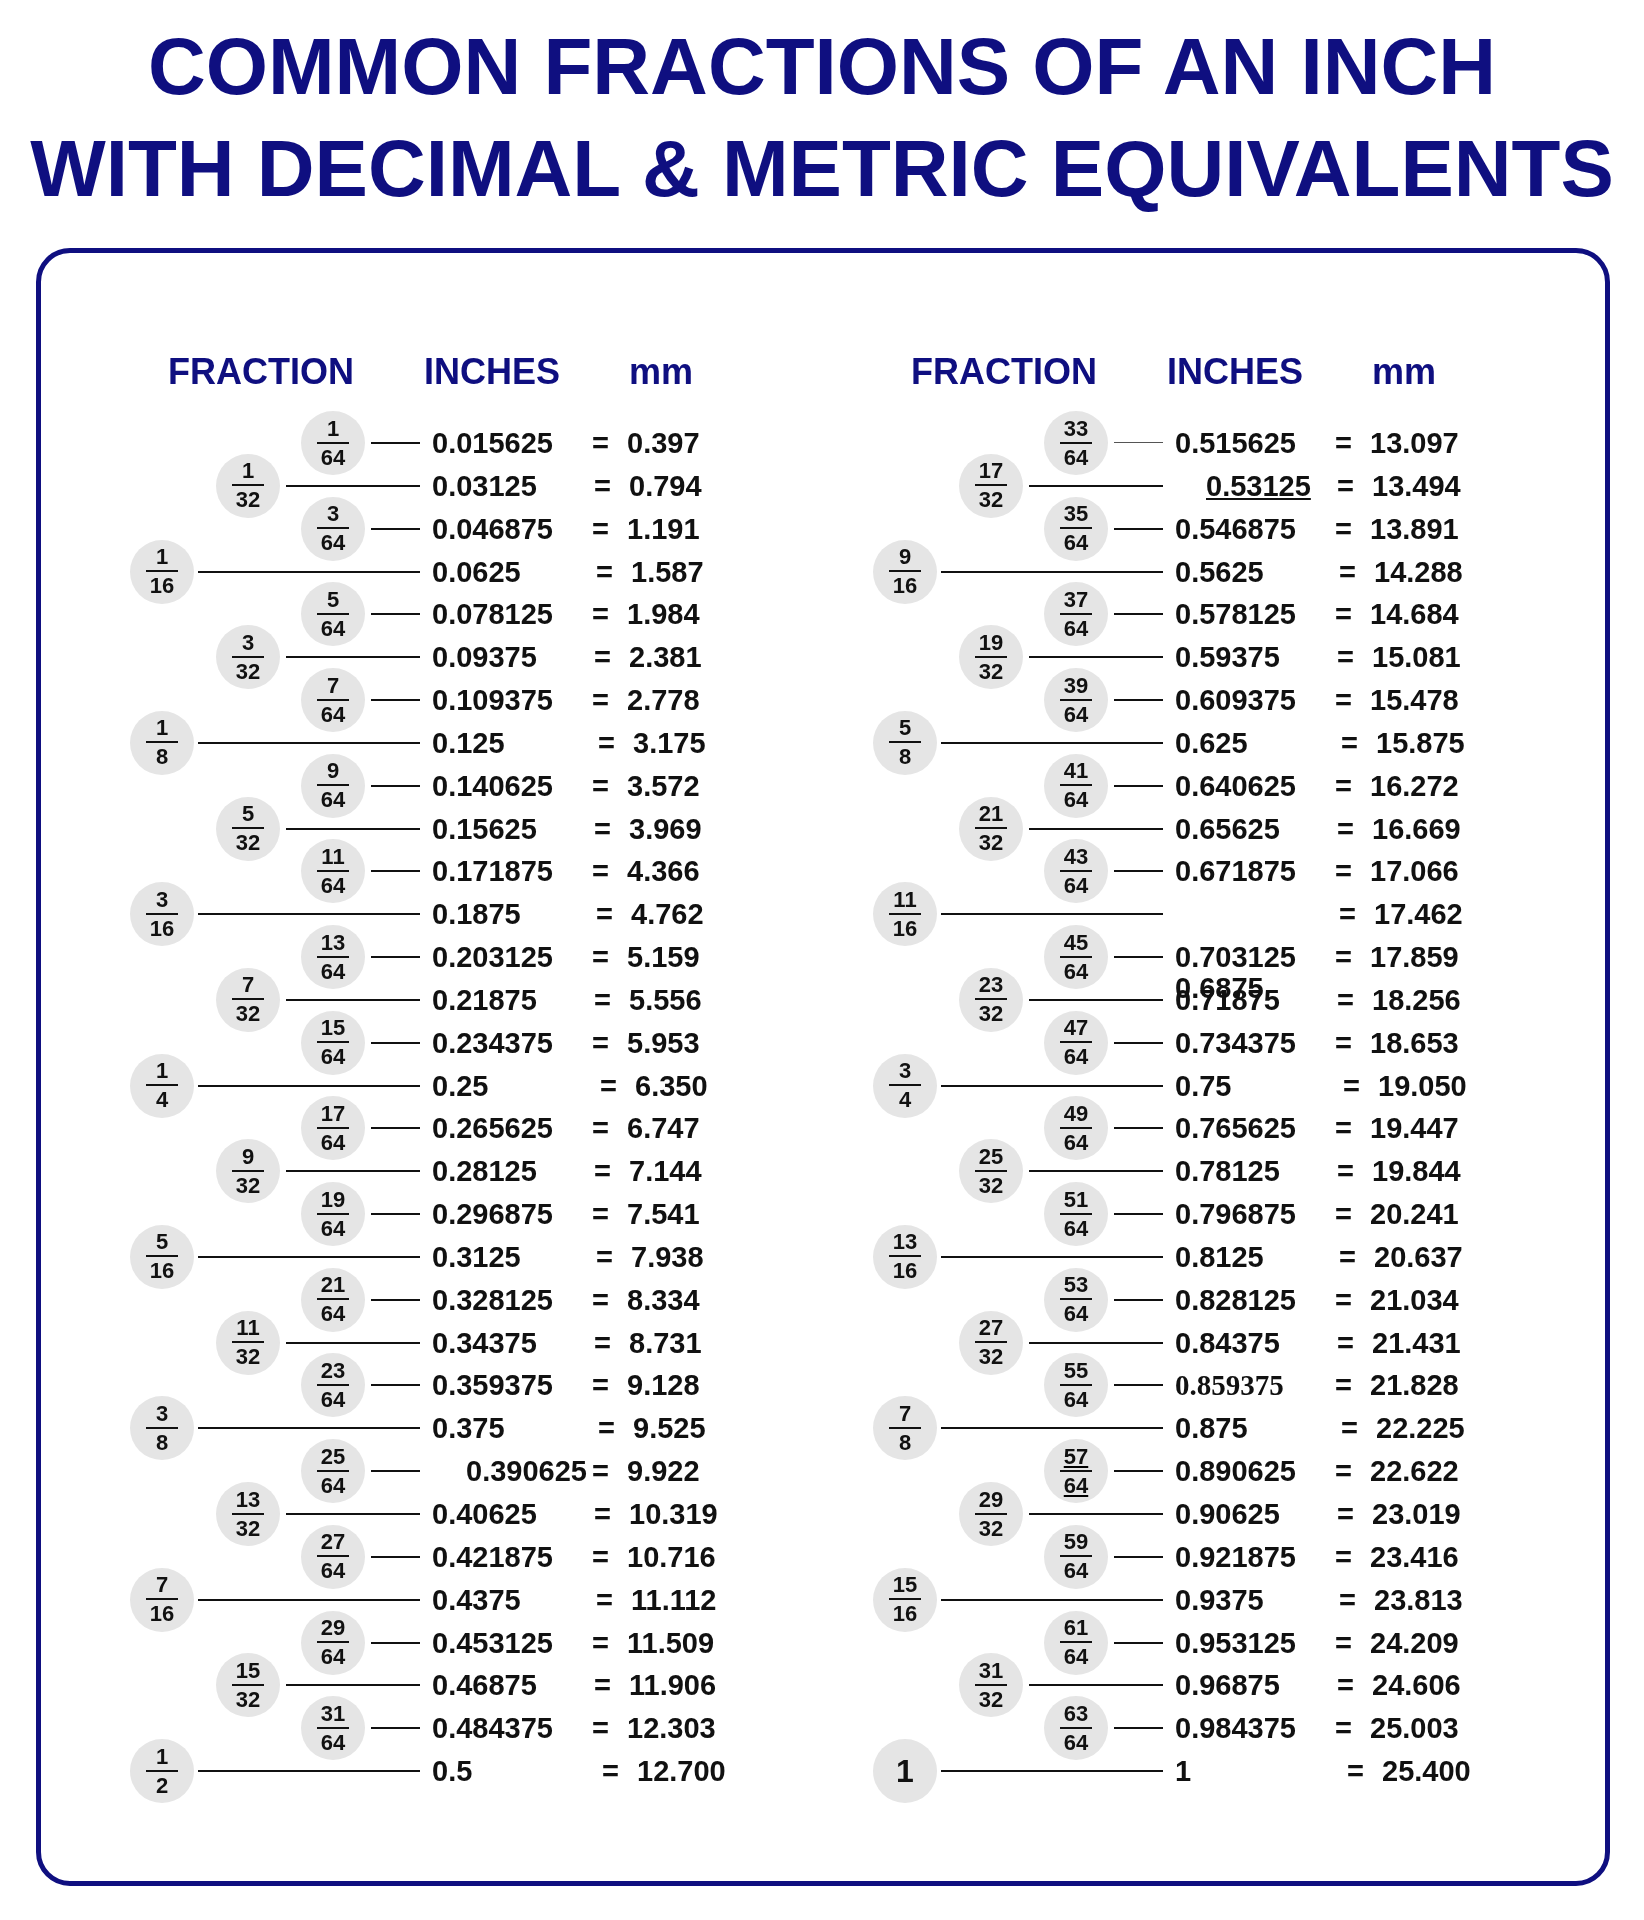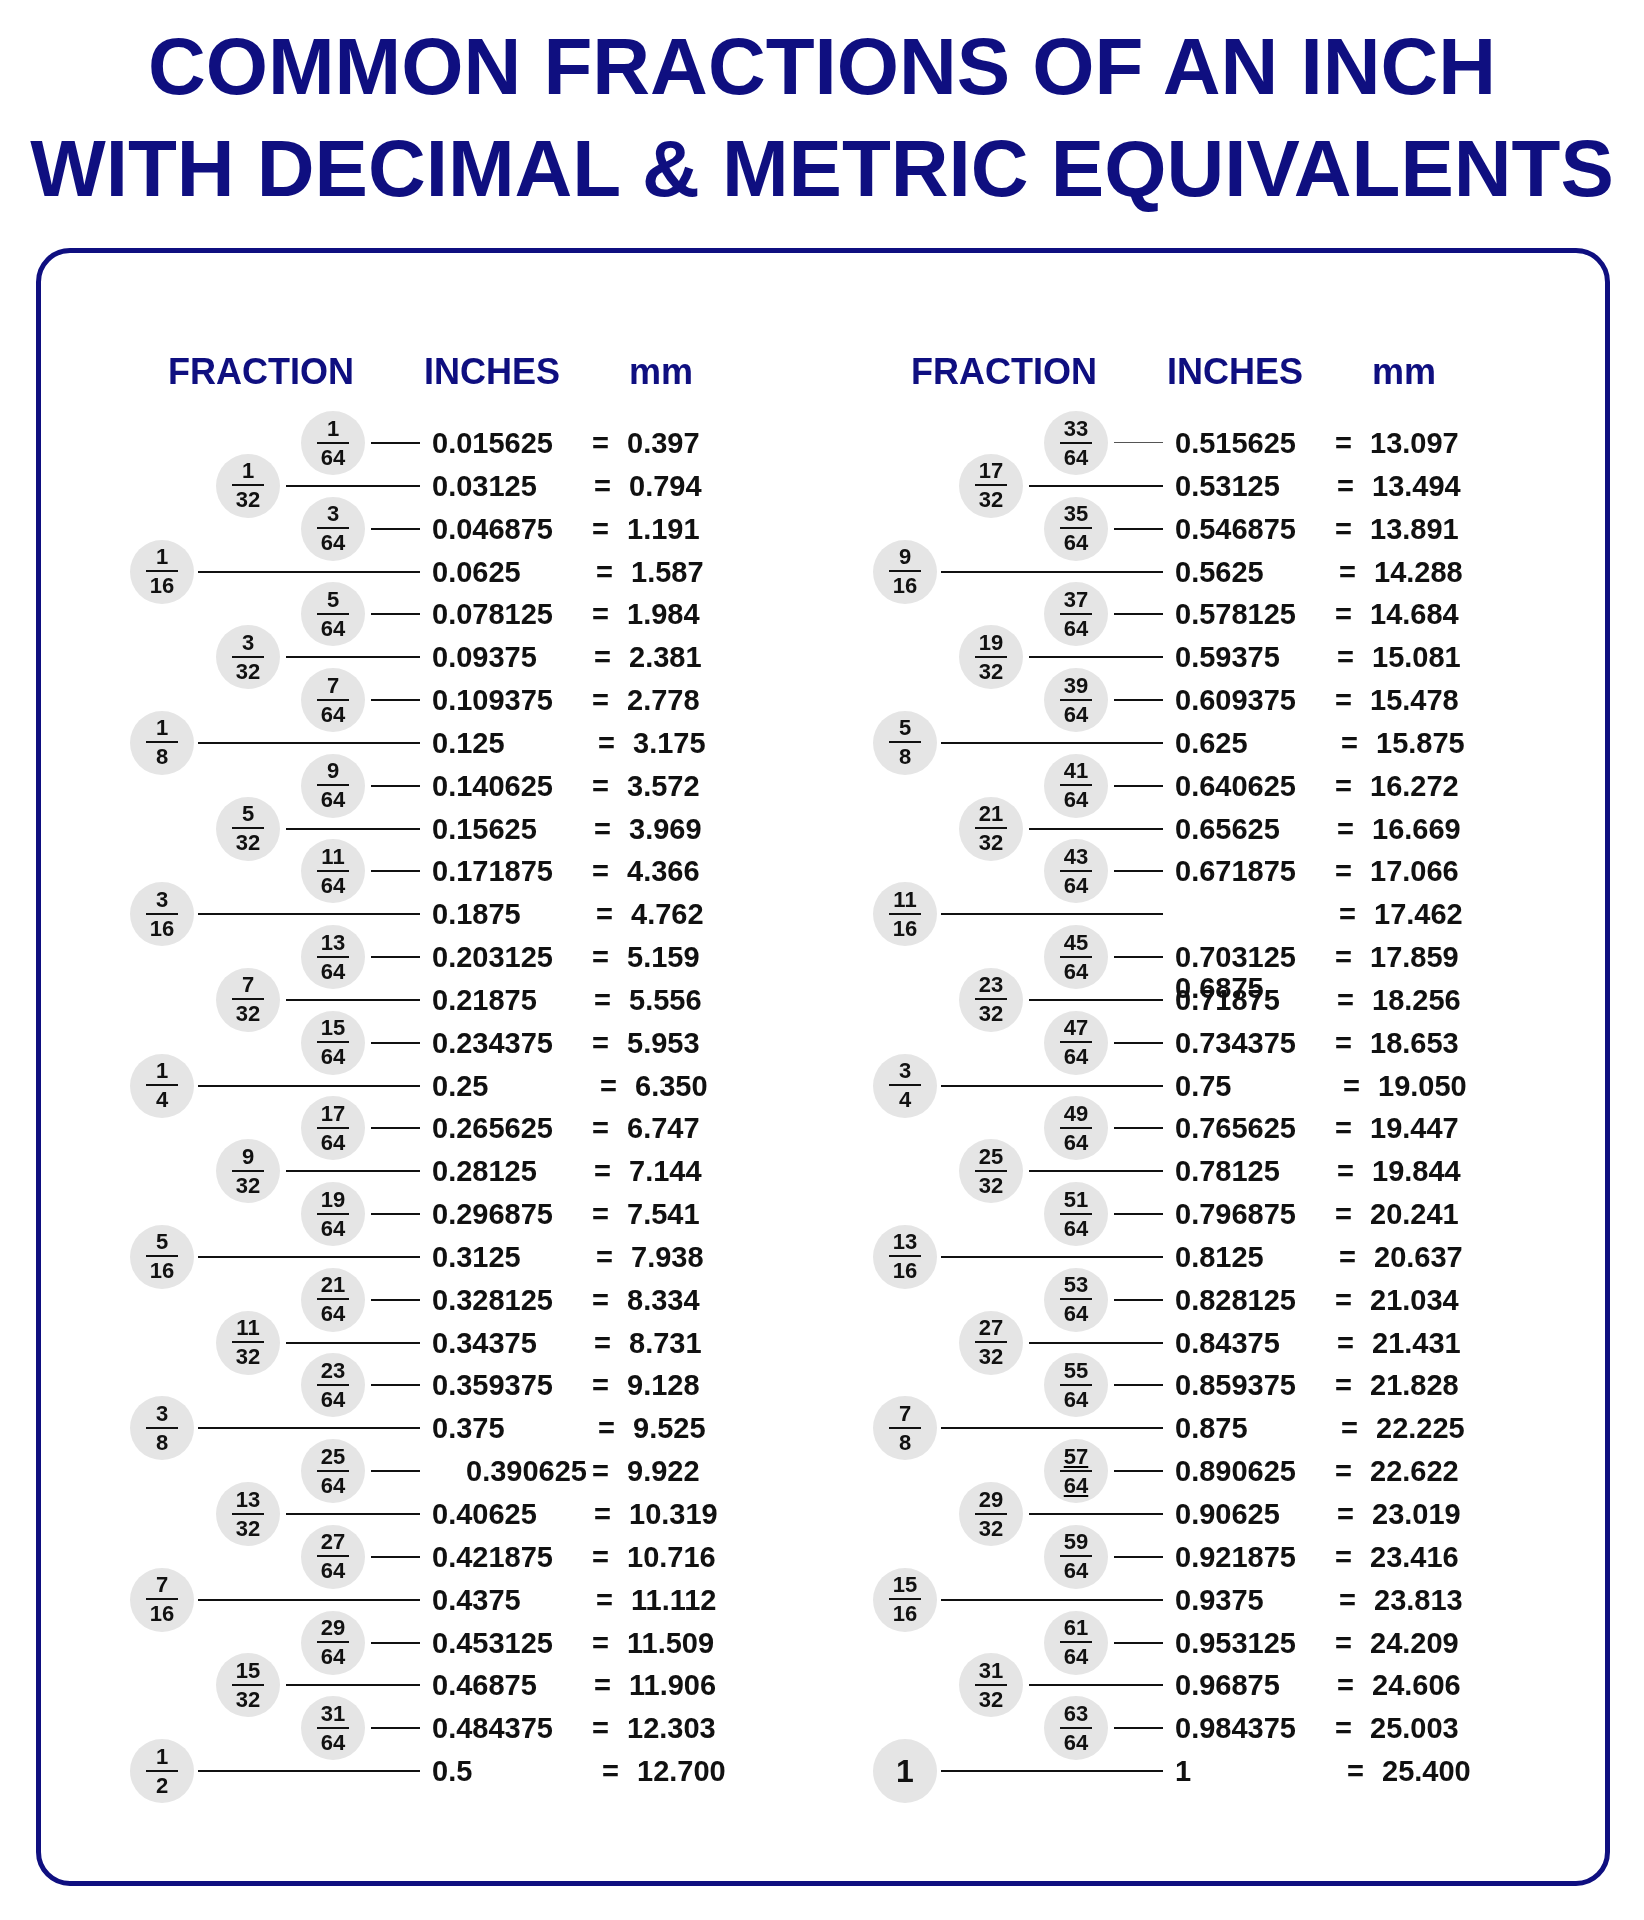--- a/index.html
+++ b/index.html
@@ -403,21 +403,21 @@
       <div class="val" style="left: 1335px; top: 443px;">=</div>
       <div class="val" style="left: 1370px; top: 443px;">13.097</div>
     </div>
     <div>
       <div class="circle" style="left: 991px; top: 485.84px;">
         <span class="num">17</span>
         <span class="bar"></span>
         <span class="den">32</span>
       </div>
       <div class="conn" style="left: 1029px; width: 134px; top: 485.84px;"></div>
-      <div class="val" style="left: 1175px; top: 485.84px;">0.53125</div>
+      <div class="val" style="left: 1206px; top: 485.84px; text-decoration: underline;">0.53125</div>
       <div class="val" style="left: 1337px; top: 485.84px;">=</div>
       <div class="val" style="left: 1372px; top: 485.84px;">13.494</div>
     </div>
     <div>
       <div class="circle" style="left: 1076px; top: 528.68px;">
         <span class="num">35</span>
         <span class="bar"></span>
         <span class="den">64</span>
       </div>
       <div class="conn" style="left: 1114px; width: 49px; top: 528.68px;"></div>
@@ -634,21 +634,21 @@
       <div class="val" style="left: 1337px; top: 1342.64px;">=</div>
       <div class="val" style="left: 1372px; top: 1342.64px;">21.431</div>
     </div>
     <div>
       <div class="circle" style="left: 1076px; top: 1385.48px;">
         <span class="num">55</span>
         <span class="bar"></span>
         <span class="den">64</span>
       </div>
       <div class="conn" style="left: 1114px; width: 49px; top: 1385.48px;"></div>
-      <div class="val" style="left: 1175px; top: 1385.48px;">0.859375</div>
+      <div class="val" style="left: 1175px; top: 1385.48px; font-family: Liberation Serif, serif;">0.859375</div>
       <div class="val" style="left: 1335px; top: 1385.48px;">=</div>
       <div class="val" style="left: 1370px; top: 1385.48px;">21.828</div>
     </div>
     <div>
       <div class="circle" style="left: 905px; top: 1428.32px;">
         <span class="num">7</span>
         <span class="bar"></span>
         <span class="den">8</span>
       </div>
       <div class="conn" style="left: 941px; width: 222px; top: 1428.32px;"></div>

